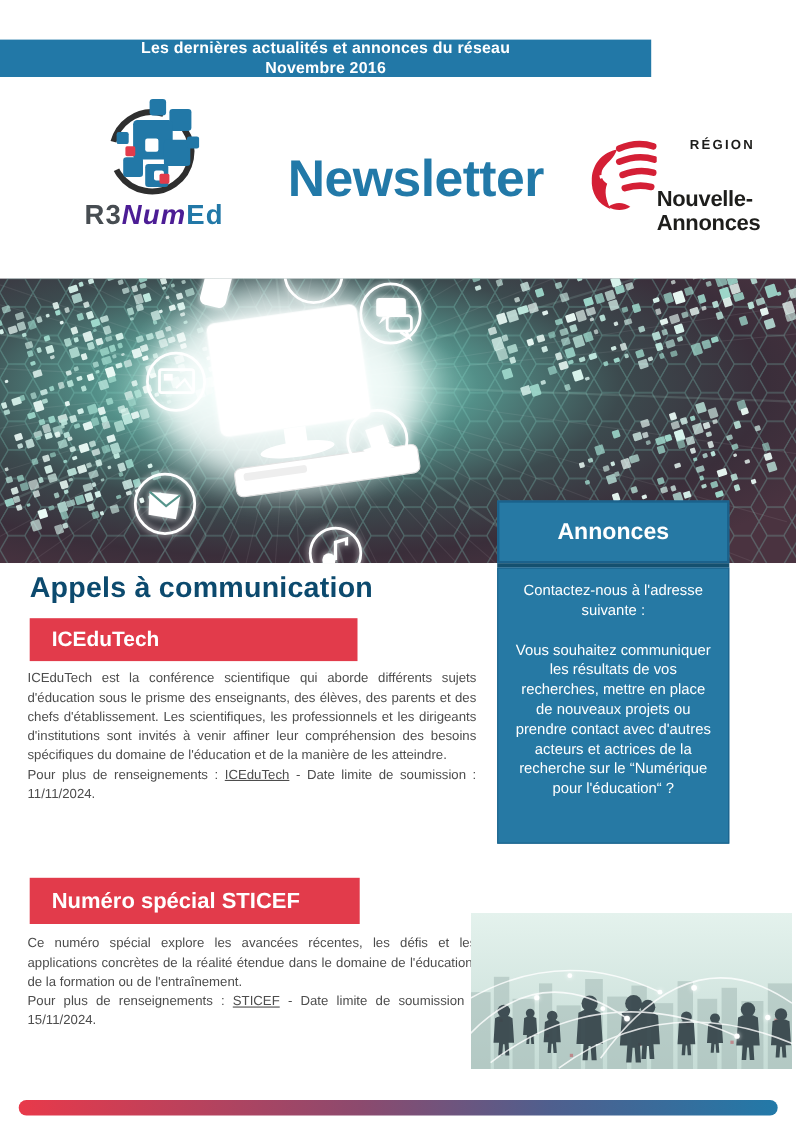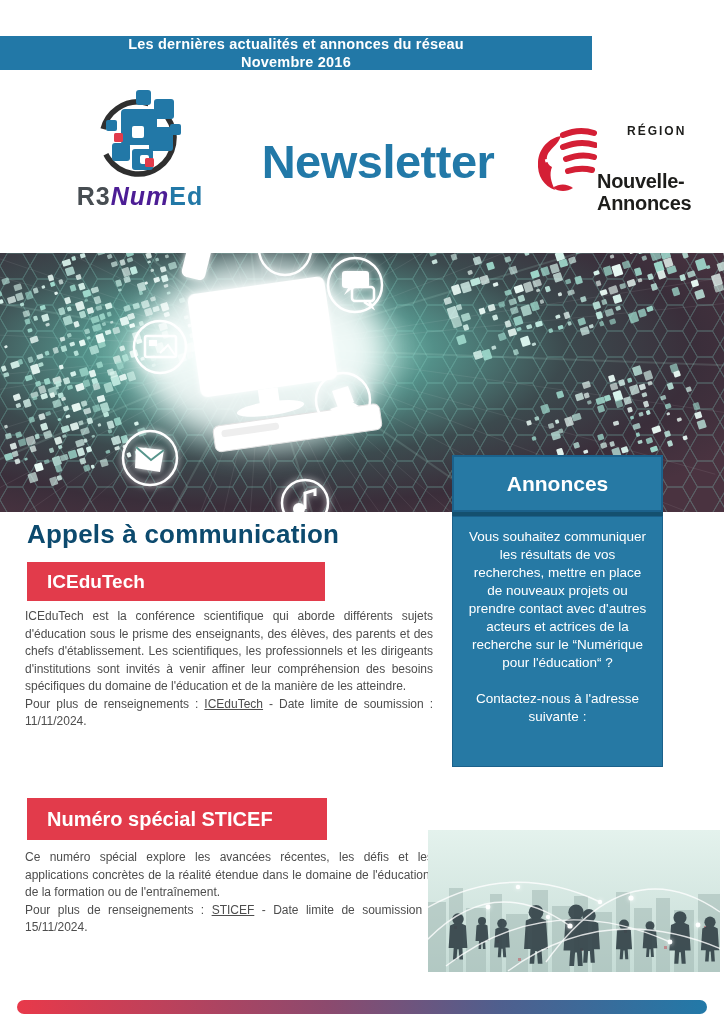--- a/index.html
+++ b/index.html
@@ -816,22 +816,22 @@
           <path d="M305,256 v-16 l10,-3 v6" stroke-width="3"></path>
         </g>
       </g>
     </svg>
   </div>
 
   <div class="annonces">
     <div class="annonces-title">Annonces</div>
     <div class="annonces-divider"></div>
     <div class="annonces-body">
+      <p>Contactez-nous à l'adresse suivante :</p>
       <p>Vous souhaitez communiquer les résultats de vos recherches, mettre en place de nouveaux projets ou prendre contact avec d'autres acteurs et actrices de la recherche sur le “Numérique pour l'éducation“ ?</p>
-      <p>Contactez-nous à l'adresse suivante :</p>
     </div>
   </div>
 
   <h2 class="appels-heading">Appels à communication</h2>
 
   <div class="banner banner1">
     <span>ICEduTech</span>
   </div>
   <p class="para para1">
     <span>ICEduTech est la conférence scientifique qui aborde différents sujets d'éducation sous le prisme des enseignants, des élèves, des parents et des chefs d'établissement. Les scientifiques, les professionnels et les dirigeants d'institutions sont invités à venir affiner leur compréhension des besoins spécifiques du domaine de l'éducation et de la manière de les atteindre.</span><br>

